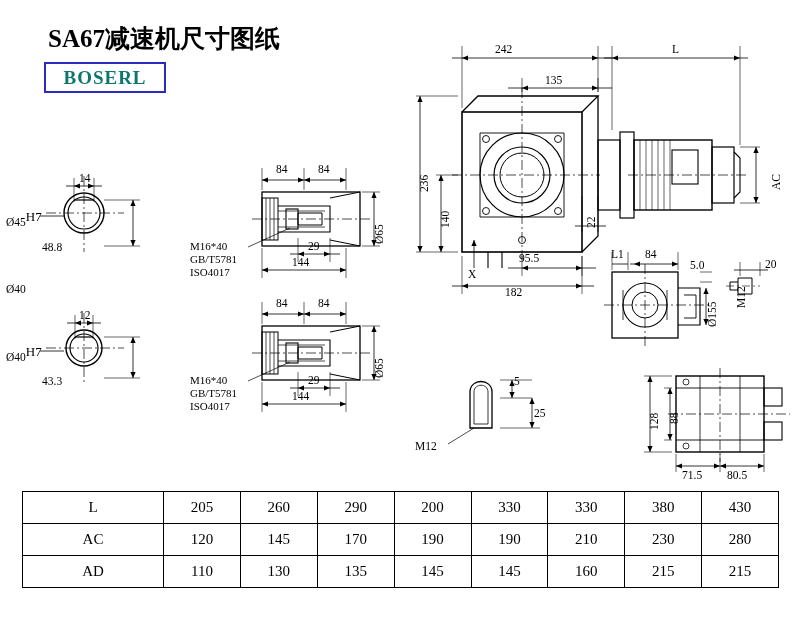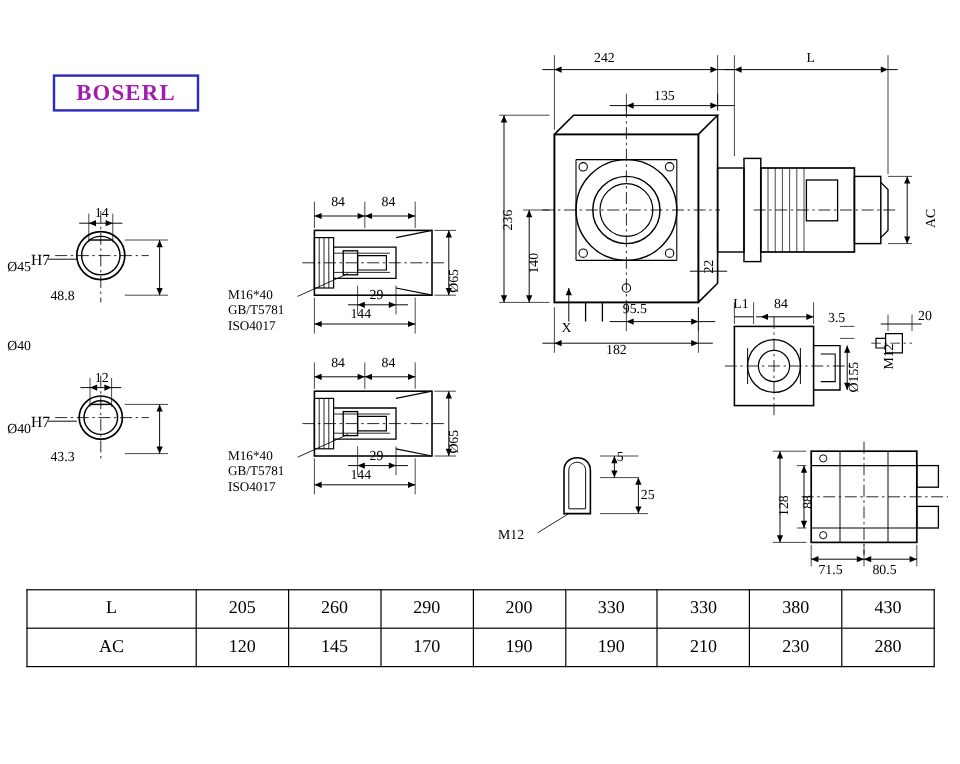--- a/index.html
+++ b/index.html
@@ -15,21 +15,21 @@
     font-weight:bold;font-size:25px;letter-spacing:0px;
     left:48px;top:22px;white-space:nowrap;
   }
   .logo-box{
     left:44px;top:62px;width:118px;height:27px;
     border:2px solid #2b2bbd;
     display:flex;align-items:center;justify-content:center;
   }
   .logo-text{
     font-family:"Liberation Serif", serif;
-    font-weight:bold;font-size:19px;color:#a21caf;letter-spacing:1px;
+    font-weight:bold;font-size:19px;color:#0f766e;letter-spacing:1px;
   }
   .dim{font-size:11.5px;font-family:"Liberation Serif", serif;white-space:nowrap;}
   .dim-sm{font-size:11px;font-family:"Liberation Serif", serif;white-space:nowrap;}
   .dim-sup{font-size:13px;vertical-align:super;}
   .rot90{transform:rotate(-90deg);transform-origin:left top;}
   
   .spec-table{
     position:absolute;left:22px;top:491px;width:757px;
     border-collapse:collapse;
     font-family:"Liberation Serif", serif;
@@ -47,20 +47,21 @@
   .spec-table td.rowlabel{width:140px;font-size:15px;}
   .hdr-first .cn{font-size:13px;}
   .hdr-first .en{font-size:12.5px;}
   svg{display:block;}
 </style>
 </head>
 <body>
 
 <div id="stage">
 
+  <div class="abs title">SA67减速机尺寸图纸</div>
 
   <div class="abs logo-box">
     <span class="logo-text">BOSERL</span>
   </div>
 
   <svg class="abs" style="left:0;top:0;" width="800" height="491" viewBox="0 0 800 491">
     <g stroke="#000" fill="none" stroke-width="1" shape-rendering="geometricPrecision">
 
       <g>
         <circle cx="84" cy="213" r="20" stroke-width="1.4"></circle>
@@ -406,21 +407,21 @@
   <div class="abs dim rot90" style="left:418px;top:192px;">236</div>
   <div class="abs dim rot90" style="left:439px;top:228px;">140</div>
   <div class="abs dim rot90" style="left:585px;top:228px;">22</div>
   <div class="abs dim rot90" style="left:770px;top:190px;">AC</div>
   <div class="abs dim" style="left:468px;top:268px;">X</div>
   <div class="abs dim" style="left:519px;top:252px;">95.5</div>
   <div class="abs dim" style="left:505px;top:286px;">182</div>
 
   <div class="abs dim" style="left:611px;top:248px;">L1</div>
   <div class="abs dim" style="left:645px;top:248px;">84</div>
-  <div class="abs dim" style="left:690px;top:259px;">3.5</div>
+  <div class="abs dim" style="left:690px;top:259px;">5.0</div>
   <div class="abs dim rot90" style="left:706px;top:327px;">Ø155</div>
   <div class="abs dim" style="left:765px;top:258px;">20</div>
   <div class="abs dim rot90" style="left:735px;top:308px;">M12</div>
 
   <div class="abs dim rot90" style="left:648px;top:430px;">128</div>
   <div class="abs dim rot90" style="left:668px;top:424px;">88</div>
   <div class="abs dim" style="left:682px;top:469px;">71.5</div>
   <div class="abs dim" style="left:727px;top:469px;">80.5</div>
 
   <div class="abs dim" style="left:514px;top:375px;">5</div>
@@ -444,16 +445,27 @@
         <td class="rowlabel">AC</td>
         <td>120</td>
         <td>145</td>
         <td>170</td>
         <td>190</td>
         <td>190</td>
         <td>210</td>
         <td>230</td>
         <td>280</td>
       </tr>
+      <tr>
+        <td class="rowlabel">AD</td>
+        <td>110</td>
+        <td>130</td>
+        <td>135</td>
+        <td>145</td>
+        <td>145</td>
+        <td>160</td>
+        <td>215</td>
+        <td>215</td>
+      </tr>
     </tbody>
   </table>
 
 </div>
 
 </body></html>

